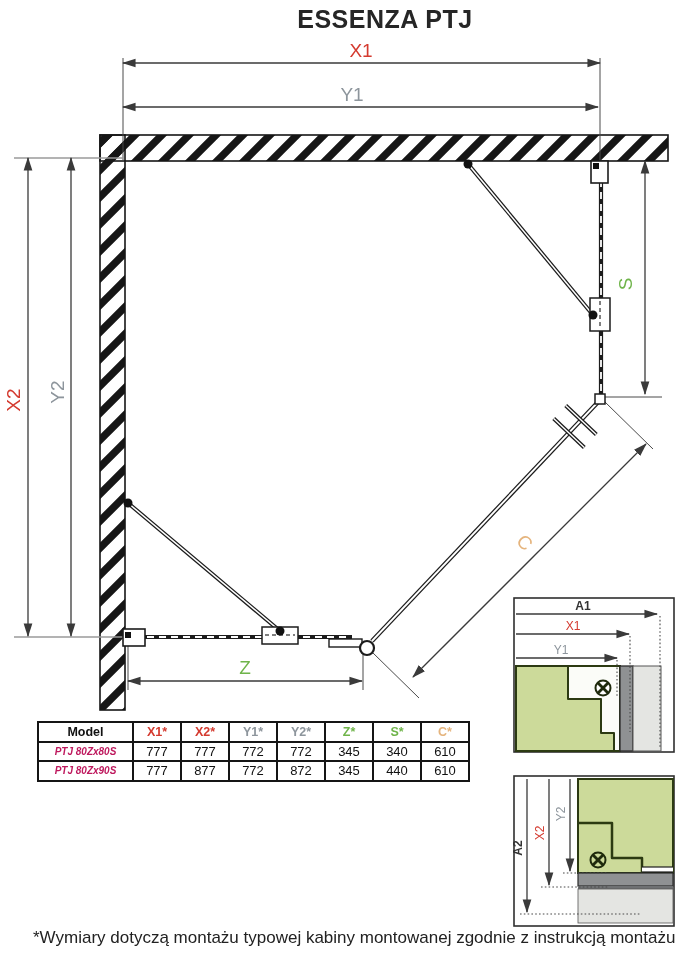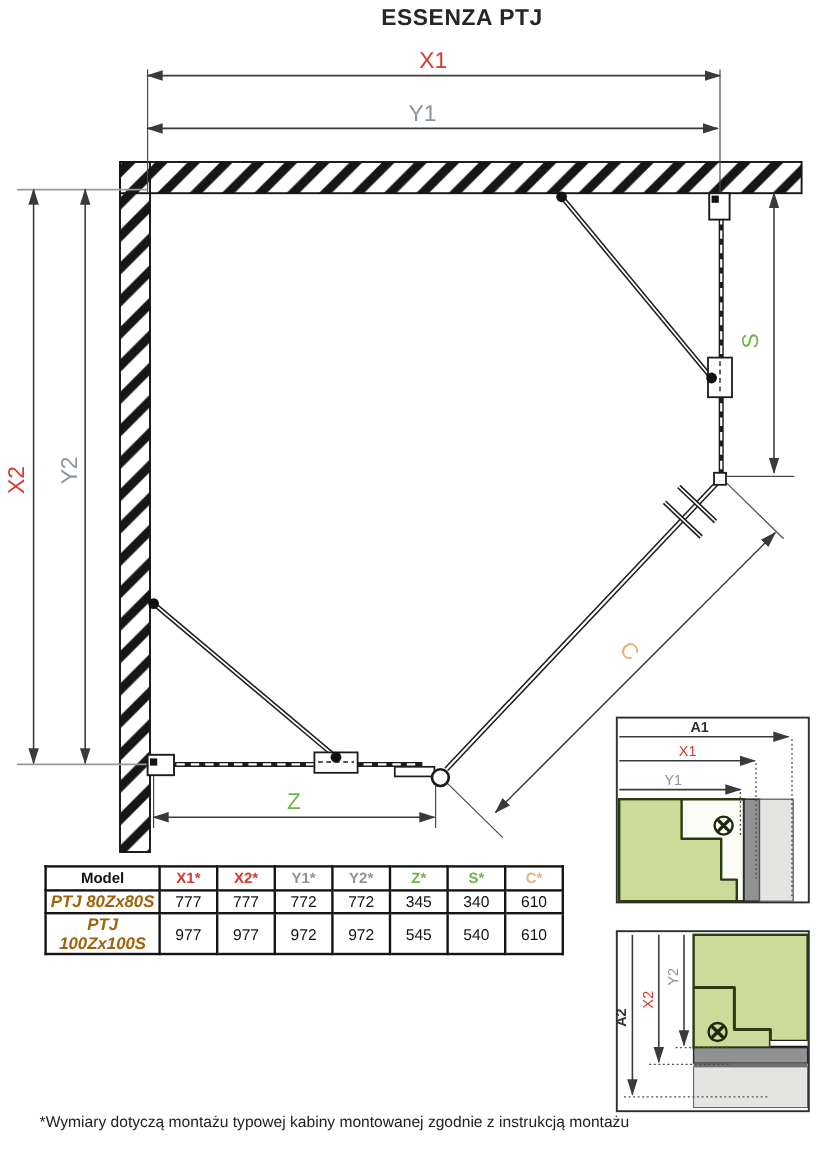--- a/index.html
+++ b/index.html
@@ -1,41 +1,41 @@
 <!DOCTYPE html>
 <html style="--c-red: #d43a2f; --c-gray: #8d959c; --c-green: #6fb44a; --c-tan: #e5b47d;"><head>
 <meta charset="utf-8">
 <style>
   html,body{margin:0;padding:0;background:#fff;}
   #page{position:relative;width:685px;height:970px;background:#fff;overflow:hidden;
         font-family:"Liberation Sans",sans-serif;color:#222;}
   #page-title{position:absolute;left:100px;top:5px;width:570px;text-align:center;
-        font-size:19px;font-weight:700;letter-spacing:.5px;color:#262626;}
+        font-size:25px;font-weight:700;letter-spacing:.5px;color:#262626;}
   svg{position:absolute;overflow:visible;}
   #main-svg{left:0;top:0;}
   #a1-svg{left:513px;top:597px;}
   #a2-svg{left:513px;top:775px;}
   .ext{stroke:#4a4a4a;stroke-width:1;fill:none;}
   .extg{stroke:#9a9a9a;stroke-width:1.4;fill:none;}
   .dim{stroke:#3a3a3a;stroke-width:1.3;fill:none;}
   .dot{stroke:#4a4a4a;stroke-width:1.1;fill:none;stroke-dasharray:1.6 2.2;}
   .lbl{font-family:"Liberation Sans",sans-serif;font-size:19px;}
   .lbl-sm{font-family:"Liberation Sans",sans-serif;font-size:12px;}
   .lbl-red{fill:var(--c-red);} .lbl-gray{fill:var(--c-gray);}
   .lbl-green{fill:var(--c-green);} .lbl-tan{fill:var(--c-tan);}
   .lbl-dark{fill:#333;font-weight:bold;}
   #dim-table{position:absolute;left:37px;top:721px;border-collapse:collapse;table-layout:fixed;}
   #dim-table th,#dim-table td{border:2px solid #151515;text-align:center;padding:0;height:17.5px;
         font-family:"Liberation Sans",sans-serif;}
   #dim-table th{font-size:12.5px;font-weight:700;}
   #dim-table td{font-size:13px;color:#111;}
-  #dim-table td.model{font-weight:700;font-style:italic;font-size:14px;color:#a16207;}
+  #dim-table td.model{font-weight:700;font-style:italic;font-size:10px;color:#be185d;}
   th.col-dark{color:#111;} th.col-red{color:var(--c-red);} th.col-gray{color:var(--c-gray);}
   th.col-green{color:var(--c-green);} th.col-tan{color:var(--c-tan);}
-  #footnotes{position:absolute;left:33px;top:926px;font-size:13px;line-height:1.42;color:#222;}
+  #footnotes{position:absolute;left:33px;top:926px;font-size:17px;line-height:1.42;color:#222;}
 </style>
 </head>
 <body>
 
 <div id="page">
 
   <svg id="main-svg" width="685" height="715" viewBox="0 0 685 715">
     <defs>
       <pattern id="hatch" width="27" height="27" patternUnits="userSpaceOnUse">
         <path d="M0,27 L27,0 M-13.5,13.5 L13.5,-13.5 M13.5,40.5 L40.5,13.5" stroke="#161616" stroke-width="7.5" fill="none"></path>
@@ -209,27 +209,27 @@
           <td class="model">PTJ 80Zx80S</td>
           <td>777</td>
           <td>777</td>
           <td>772</td>
           <td>772</td>
           <td>345</td>
           <td>340</td>
           <td>610</td>
         </tr>
         <tr>
-          <td class="model">PTJ 100Zx100S</td>
-          <td>977</td>
-          <td>977</td>
-          <td>972</td>
-          <td>972</td>
-          <td>545</td>
-          <td>540</td>
+          <td class="model">PTJ 80Zx90S</td>
+          <td>777</td>
+          <td>877</td>
+          <td>772</td>
+          <td>872</td>
+          <td>345</td>
+          <td>440</td>
           <td>610</td>
         </tr>
       </tbody>
   </table>
 
   <div id="footnotes">
     <div>*Wymiary dotyczą montażu typowej kabiny montowanej zgodnie z instrukcją montażu</div>
   </div>
 
 </div>

